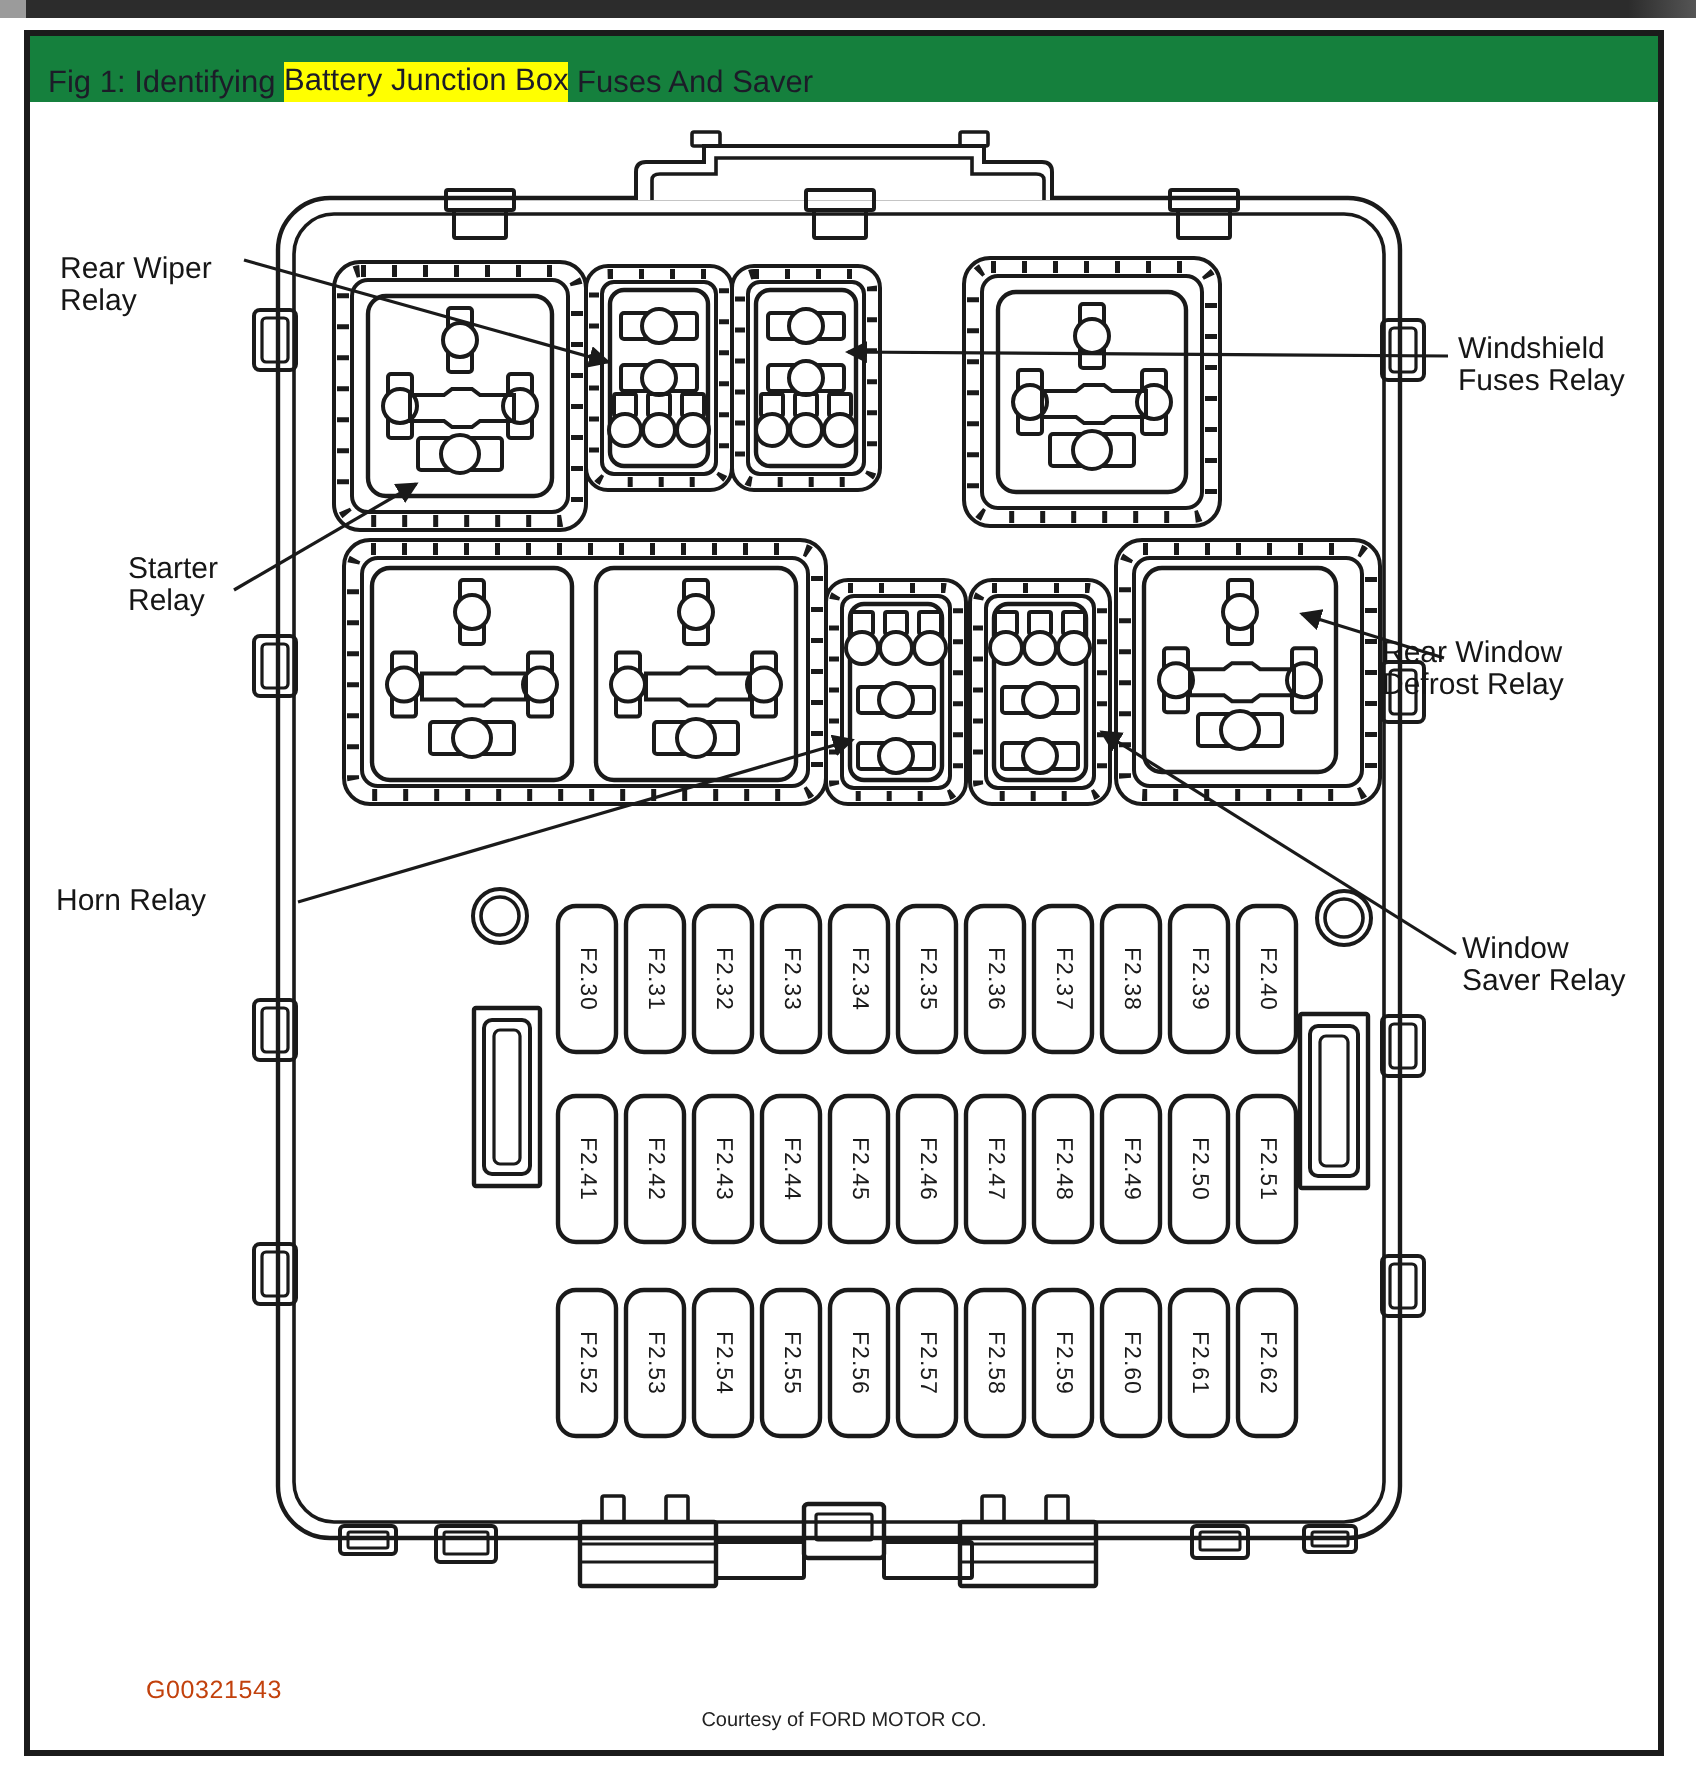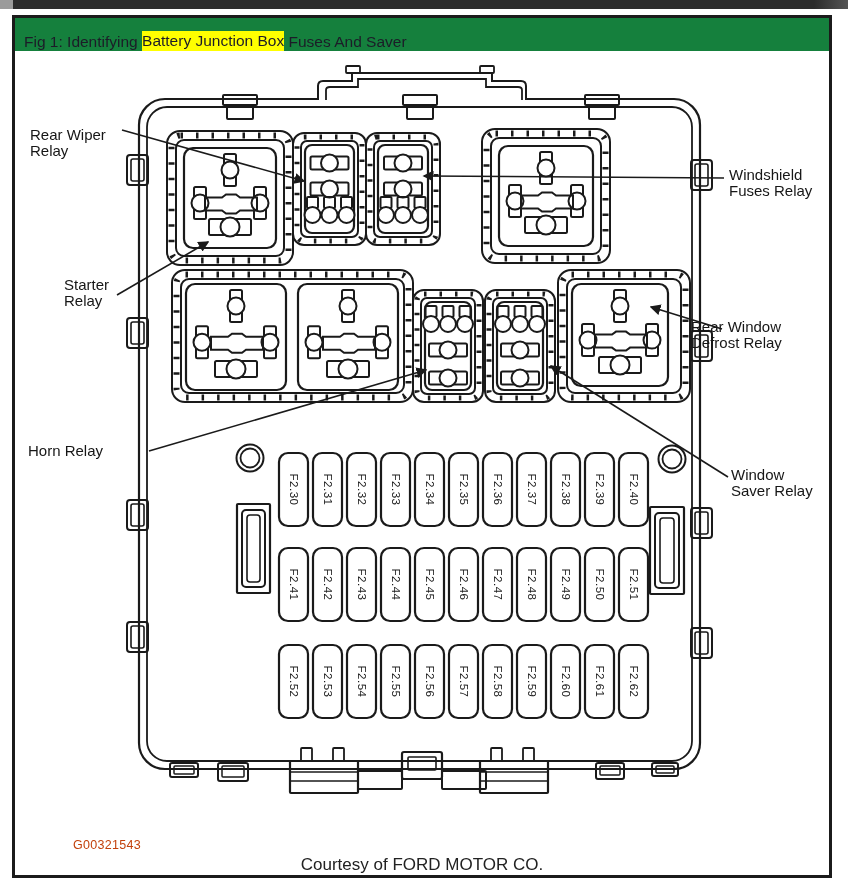--- a/index.html
+++ b/index.html
@@ -9,21 +9,21 @@
         background:linear-gradient(90deg,#9b9b9b 0,#9b9b9b 13px,#2c2c2c 13px,#2c2c2c 96%,#555 100%);}
   .frame{position:absolute;left:12px;top:15px;width:820px;height:863px;box-sizing:border-box;
         border:3px solid #1b1b1b;background:#fff;}
   .caption-bar{height:33px;background:#15803d;display:flex;align-items:flex-end;
         padding-left:9px;font-size:15.5px;color:#1c1c28;white-space:pre;}
   .caption-bar .hl{background:#ffff00;padding:1px 0;}
   .diagram{position:relative;width:814px;height:824px;background:#fff;}
   .diagram svg{position:absolute;left:0;top:0;}
   .dlabel{position:absolute;font-size:15px;line-height:16px;color:#161616;}
   .figure-id{position:absolute;left:22px;top:787px;font-size:12.5px;color:#c2410c;letter-spacing:.3px;margin-left:36px;}
-  .courtesy{position:absolute;left:0;right:0;top:804px;text-align:center;font-size:17px;color:#222;}
+  .courtesy{position:absolute;left:0;right:0;top:804px;text-align:center;font-size:10px;color:#222;}
 </style>
 </head>
 <body>
 
 <div class="page">
   <div class="top-bar"></div>
 
   <div class="frame">
     <div class="caption-bar">
       <span>Fig 1: Identifying </span><span class="hl">Battery Junction Box</span><span> Fuses And Saver</span>

